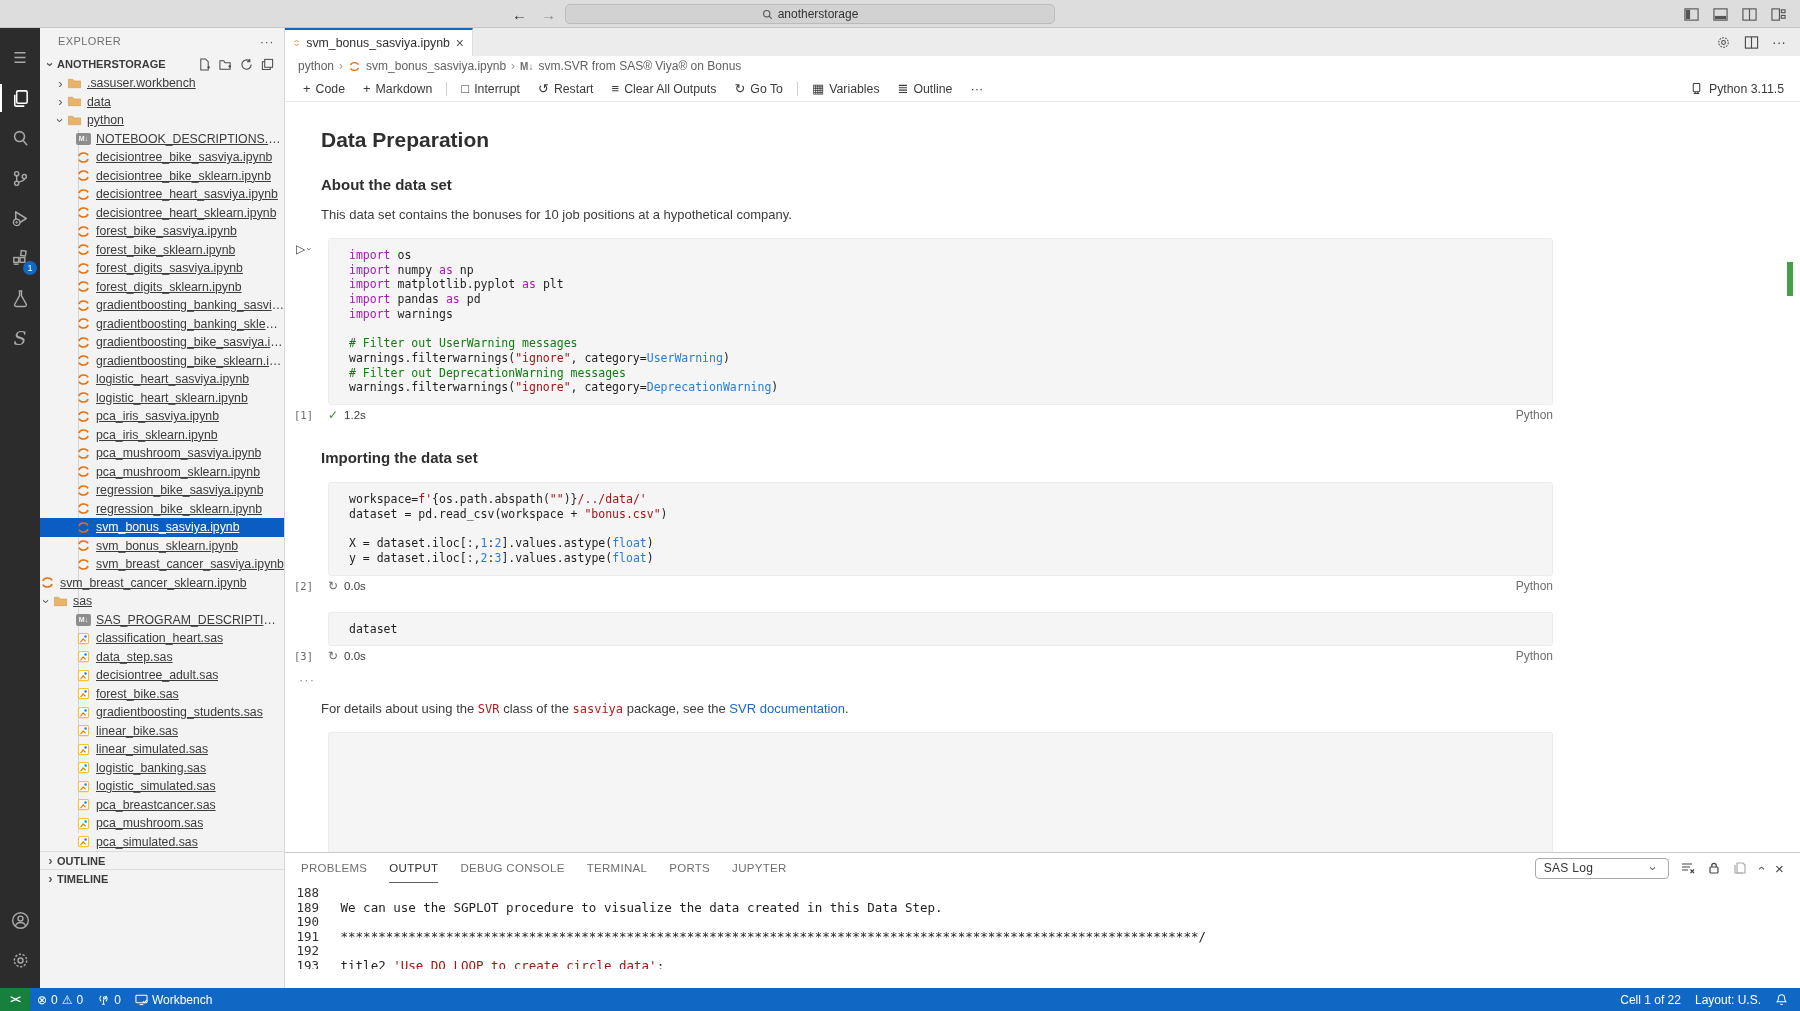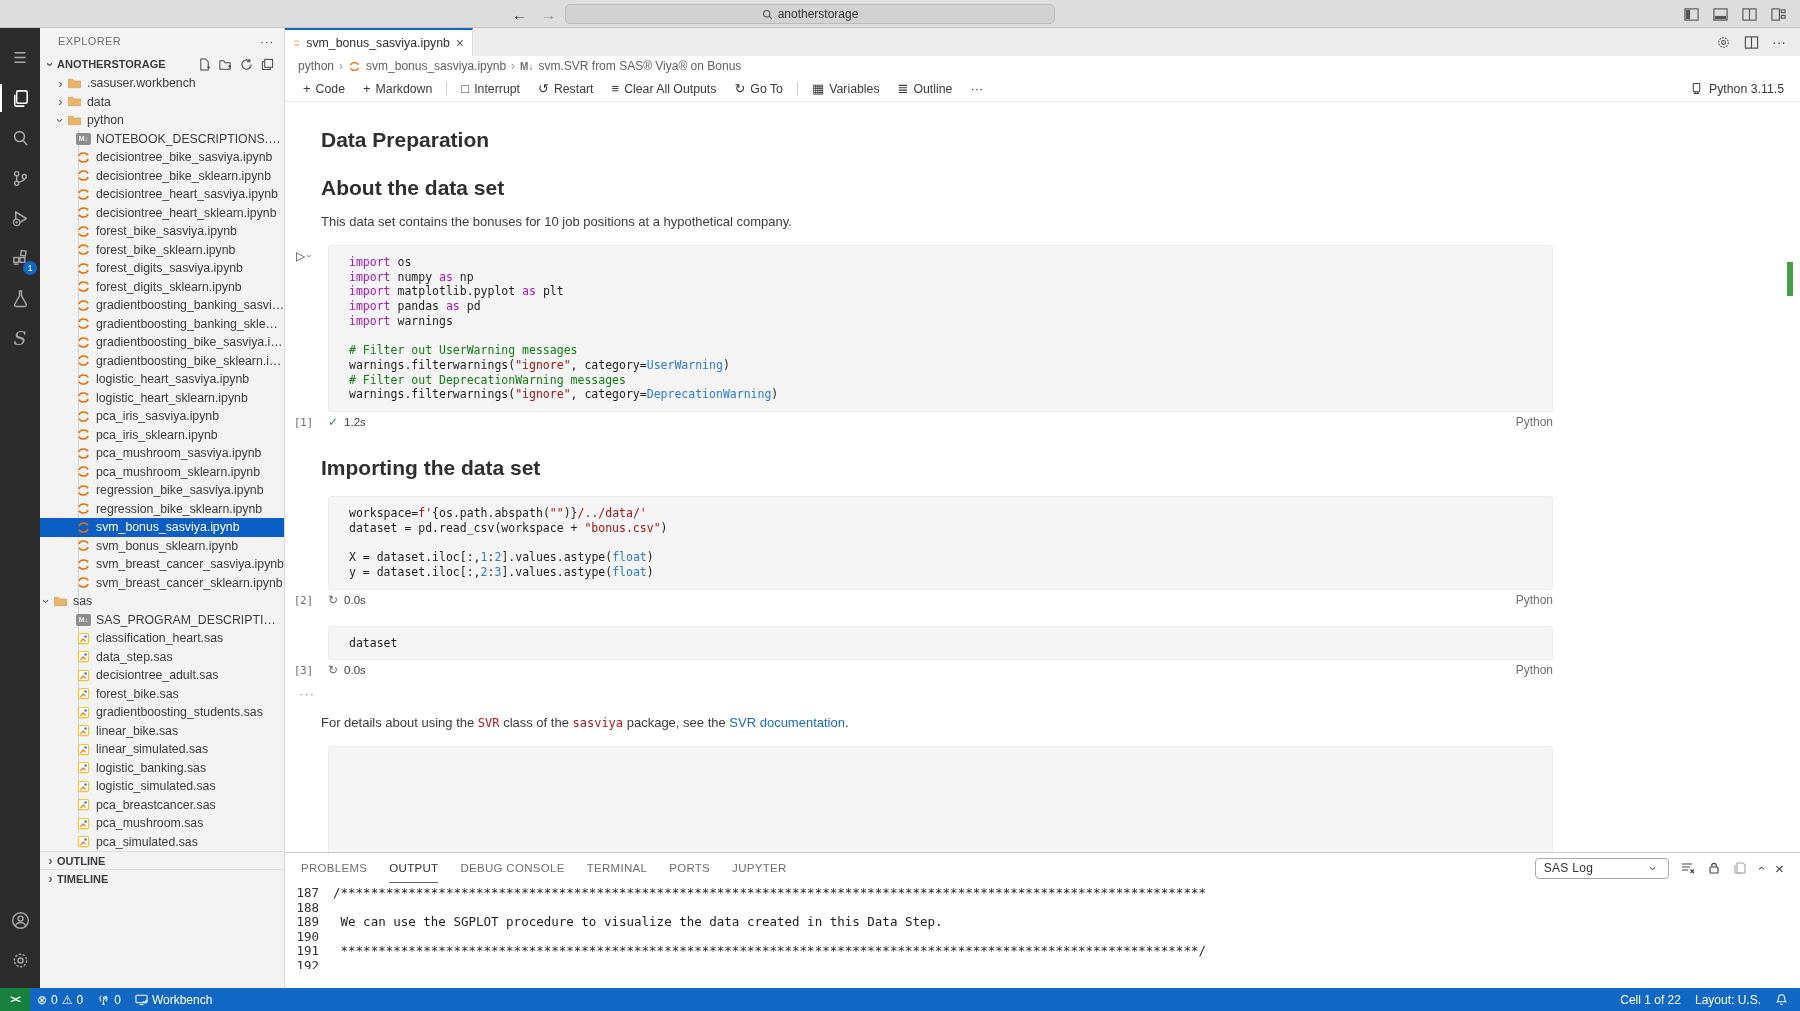--- a/index.html
+++ b/index.html
@@ -55,21 +55,21 @@
   .trow { position:relative; z-index:1; height:18.5px; display:flex; align-items:center;
     font-size:12.3px; white-space:nowrap; }
   .trow.selected { background:#0a5dc2; color:#fff; }
   .chev { display:inline-block; width:13px; text-align:center; font-size:13px;
     color:#5a5a5a; flex:none; }
   .chev.open { transform:rotate(90deg); }
   .fico { width:15px; height:15px; margin-right:5px; flex:none; }
   .mdico { width:15px; height:12px; margin-right:5px; background:#8d8d8d; color:#f3f3f3;
     font-size:7px; font-weight:bold; display:inline-flex; align-items:center;
     justify-content:center; border-radius:2px; flex:none; }
-  .tlabel { overflow:hidden; text-overflow:ellipsis; }
+  .tlabel { overflow:hidden; text-overflow:ellipsis;text-decoration:underline; }
   .sect { height:18px; display:flex; align-items:center; font-weight:bold;
     font-size:11px; border-top:1px solid #ddd; padding-left:4px; color:#3b3b3b; }
 
   
   .editor { flex:1; display:flex; flex-direction:column; background:#fff; min-width:0; }
   .tabbar { height:28px; background:#ececec; display:flex; align-items:stretch; }
   .tab { width:188px; background:#fff; border-top:2px solid #1168c4;
     border-right:1px solid #ddd; display:flex; align-items:center; gap:6px;
     padding:0 8px; font-size:12.3px; color:#2f2f2f; }
   .tab .close { margin-left:auto; color:#555; font-size:14px; }
@@ -90,21 +90,21 @@
   .tool-item .tico { font-size:13px; color:#3b3b3b; }
   .tool-sep { width:1px; height:14px; background:#d0d0d0; margin:0 4px; }
   .tool-right { margin-left:auto; display:flex; align-items:center; gap:6px;
     padding-right:16px; font-size:12.3px; color:#3b3b3b; }
 
   
   .nbscroll { height:750px; overflow:hidden; position:relative; background:#fff; }
   .nbinner { padding-top:8px; }
   .md-block { margin-left:36px; margin-right:250px; color:#2f2f2f; }
   h1.md-block { font-size:21px; font-weight:600; margin-top:18px; margin-bottom:4px; }
-  h2.md-block { font-size:21px; font-weight:600; margin-top:24px; margin-bottom:2px; }
+  h2.md-block { font-size:15px; font-weight:600; margin-top:24px; margin-bottom:2px; }
   p.md-block  { font-size:13px; margin-top:14px; color:#3b3b3b; }
   .mdcode { font-family:"DejaVu Sans Mono", monospace; font-size:12px; color:#b01c1c; }
   .mdlink { color:#1a69c4; }
   .dots-block { margin:6px 0 0 14px; color:#8a8a8a; font-size:13px; letter-spacing:1px; }
 
   .cell { margin-top:16px; }
   .cellrow { display:flex; }
   .gutter { width:43px; flex:none; display:flex; align-items:flex-start;
     justify-content:flex-start; padding-left:11px; padding-top:4px; }
   .play { font-size:12px; color:#3b3b3b; }
@@ -474,21 +474,21 @@
           </svg>
           <span class="tlabel">svm_bonus_sklearn.ipynb</span>
         </div>
         <div class="trow" style="padding-left:36px">
           <svg class="fico" viewBox="0 0 16 16">
             <path d="M3.2 6.4a5 3.9 0 0 1 9.6-.7" fill="none" stroke="#e8710a" stroke-width="1.7"></path>
             <path d="M12.8 9.6a5 3.9 0 0 1-9.6.7" fill="none" stroke="#e8710a" stroke-width="1.7"></path>
           </svg>
           <span class="tlabel">svm_breast_cancer_sasviya.ipynb</span>
         </div>
-        <div class="trow" style="padding-left:36px">
+        <div class="trow" style="">
           <svg class="fico" viewBox="0 0 16 16">
             <path d="M3.2 6.4a5 3.9 0 0 1 9.6-.7" fill="none" stroke="#e8710a" stroke-width="1.7"></path>
             <path d="M12.8 9.6a5 3.9 0 0 1-9.6.7" fill="none" stroke="#e8710a" stroke-width="1.7"></path>
           </svg>
           <span class="tlabel">svm_breast_cancer_sklearn.ipynb</span>
         </div>
         <div class="trow" style="padding-left:0">
           <span class="chev open">›</span>
           <svg class="fico" viewBox="0 0 16 16">
             <path d="M1.5 3.5h4.6L7.6 5.3h6.9v7.2H1.5z" fill="#e9b46a" stroke="#c99a53" stroke-width=".6"></path>
@@ -797,21 +797,20 @@
             </svg>
             <svg viewBox="0 0 14 14" opacity=".45">
               <path d="M4 2h6l2 2v8H4z" fill="none" stroke="#444" stroke-width="1.2"></path>
               <path d="M2 4v8h8" fill="none" stroke="#444" stroke-width="1.2"></path>
             </svg>
             <span class="pchevup">›</span>
             <span class="pclose">×</span>
           </span>
         </div>
       <div class="output" id="poutput">
-          <div class="oline"><span class="onum">187</span><span>/*******************************************************************************************************************</span></div>
           <div class="oline"><span class="onum">188</span><span>&nbsp;</span></div>
           <div class="oline"><span class="onum">189</span><span> We can use the SGPLOT procedure to visualize the data created in this Data Step.</span></div>
           <div class="oline"><span class="onum">190</span><span>&nbsp;</span></div>
           <div class="oline"><span class="onum">191</span><span> ******************************************************************************************************************/</span></div>
           <div class="oline"><span class="onum">192</span><span>&nbsp;</span></div>
           <div class="oline"><span class="onum">193</span><span> title2 <span class="ostr">'Use DO LOOP to create circle data'</span>;</span></div>
         </div>
     </div>
   </div>
 </div>

